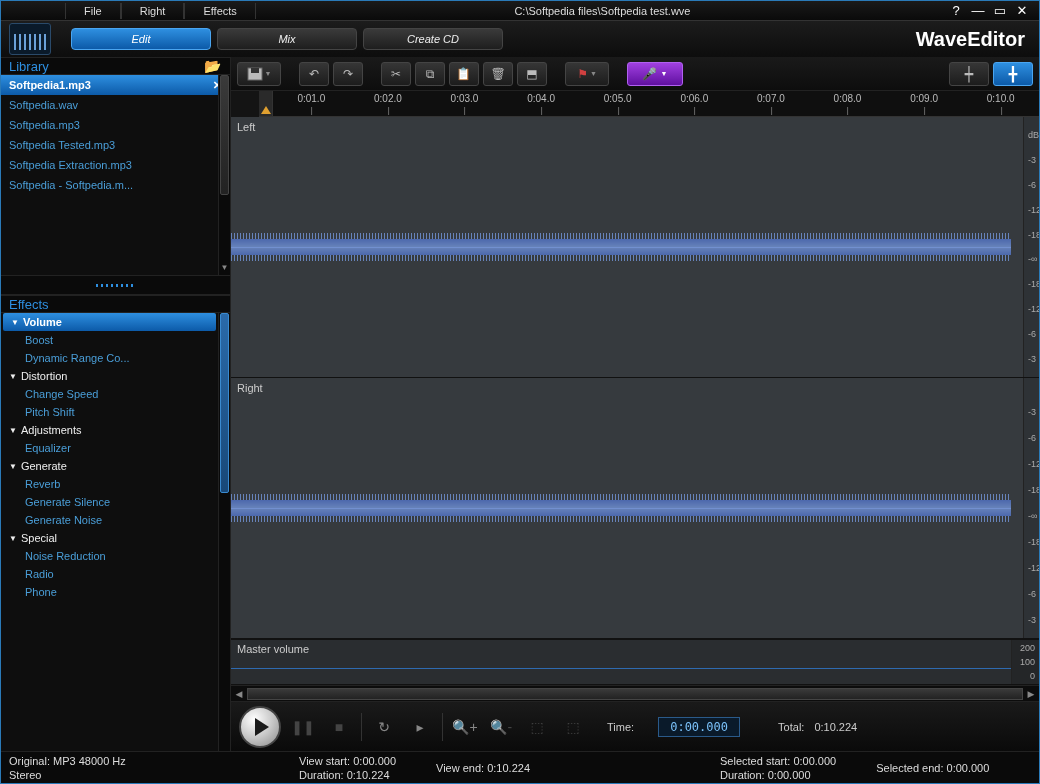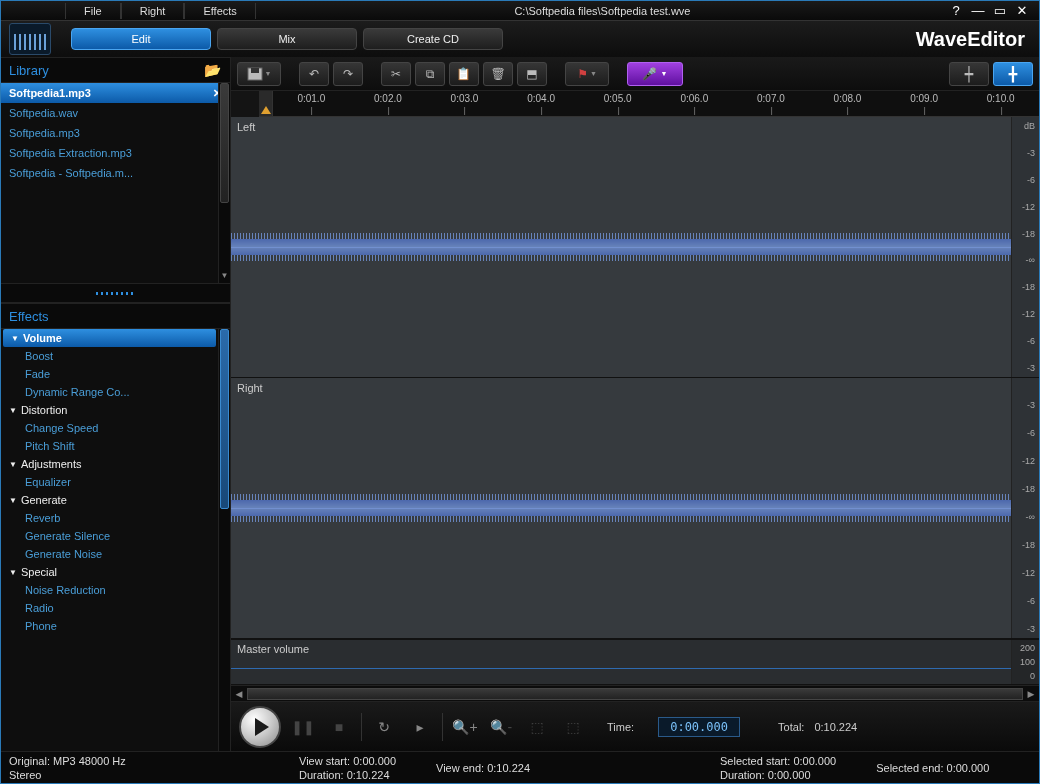--- a/index.html
+++ b/index.html
@@ -11,31 +11,31 @@
 .menubar .menu-item { padding: 2px 18px; font-size: 11px; color: #ddd; cursor: pointer; border-left:1px solid #333; border-right:1px solid #333;}
 .menubar .title { flex: 1; text-align: center; color: #ddd; font-size: 11px; }
 .menubar .win-controls { display: flex; gap: 8px; padding-right: 6px; }
 .menubar .win-controls span { font-size: 13px; color: #fff; cursor: pointer; width:14px; text-align:center; }
 
 
 .headerbar { height: 36px; background: linear-gradient(#1c1c1c,#0d0d0d); display: flex; align-items: center; padding: 0 8px; }
 .logo { width: 42px; height: 32px; background: #0a1a2a; border:1px solid #2a4a6a; border-radius:3px; margin-right: 20px; position:relative; }
 .logo::before { content:""; position:absolute; left:4px; right:4px; bottom:4px; top:10px; background: repeating-linear-gradient(90deg,#6aa0d8 0 2px, transparent 2px 5px); }
 .maintabs { display: flex; gap: 6px; }
-.maintab { width: 140px; height: 22px; border-radius: 4px; background: linear-gradient(#3a3a3a,#1e1e1e); border:1px solid #444; display:flex; align-items:center; justify-content:center; font-size:11px; color:#eee; cursor:pointer; }
+.maintab { width: 140px; height: 22px; border-radius: 4px; background: linear-gradient(#3a3a3a,#1e1e1e); border:1px solid #444; display:flex; align-items:center; justify-content:center; font-size:11px; color:#eee; cursor:pointer;font-style:italic; }
 .maintab.active { background: linear-gradient(#2e8fe0,#0c5aa8); border-color:#4aa5f0; color:#fff; }
 .brand { margin-left:auto; font-size: 20px; color:#fff; font-weight:600; padding-right:6px; }
 
 
 .main { display: flex; height: calc(100% - 20px - 36px - 32px); }
 .sidebar { width: 230px; background: #0e0e0e; display:flex; flex-direction:column; border-right:1px solid #222; }
 .content { flex:1; display:flex; flex-direction:column; background:#141414; }
 
 
-.panel-header { height: 26px; display:flex; align-items:center; padding:0 8px; color:#2e8fe0; font-size:13px; background:#0a0a0a; border-bottom:1px solid #222; border-top:1px solid #222;}
+.panel-header { height: 18px; display:flex; align-items:center; padding:0 8px; color:#2e8fe0; font-size:13px; background:#0a0a0a; border-bottom:1px solid #222; border-top:1px solid #222;}
 .panel-header .folder-icon { margin-left:auto; color:#e0b040; font-size:14px; }
 .library-list { height: 200px; overflow:hidden; position:relative; }
 .library-item { height:20px; padding:0 8px; display:flex; align-items:center; color:#4a9ed8; font-size:11px; cursor:pointer; }
 .library-item.active { background: linear-gradient(#2e8fe0,#0c5aa8); color:#fff; font-weight:600; }
 .library-item.active .close-x { margin-left:auto; color:#fff; font-weight:bold; }
 .lib-scroll { position:absolute; right:0; top:0; bottom:0; width:12px; background:#0a0a0a; border-left:1px solid #222;}
 .lib-scroll .thumb { position:absolute; left:1px; right:1px; top:0; height:120px; background:linear-gradient(#3a3a3a,#222); border:1px solid #444; border-radius:2px;}
 .lib-scroll .arrow { position:absolute; left:0; right:0; height:12px; text-align:center; font-size:8px; color:#888;}
 .panel-divider { height:20px; background:#0a0a0a; border-top:1px solid #222; border-bottom:1px solid #222; display:flex; align-items:center; justify-content:center;}
 .panel-divider .dots { width:40px; height:3px; background:repeating-linear-gradient(90deg,#2e8fe0 0 2px, transparent 2px 5px); }
@@ -67,21 +67,21 @@
 .ruler .marker { width:14px; height:100%; background:#2a2a2a; border-right:1px solid #333; display:flex; align-items:flex-end; justify-content:center; }
 .ruler .marker span { display:block; width:0; height:0; border-left:5px solid transparent; border-right:5px solid transparent; border-bottom:8px solid #e0a030; margin-bottom:2px; transform:rotate(0deg);}
 .ruler .ticks { flex:1; position:relative; color:#bbb; font-size:10px; }
 .ruler .tick { position:absolute; top:2px; transform:translateX(-50%); }
 .ruler .tick::after { content:""; position:absolute; left:50%; top:14px; width:1px; height:8px; background:#666; }
 
 
 .wave-area { flex:1; display:flex; flex-direction:column; min-height:0; }
 .wave-channel { flex:1; background:#363a3e; border-bottom:1px solid #111; position:relative; overflow:hidden; min-height:0;}
 .wave-channel .ch-label { position:absolute; left:6px; top:4px; color:#ccc; font-size:11px; }
-.wave-channel .db-col { position:absolute; right:0; top:0; bottom:0; width:28px; background:#2e3236; border-left:1px solid #222; display:flex; flex-direction:column; justify-content:space-between; padding:4px 4px; text-align:right; color:#aaa; font-size:9px; }
+.wave-channel .db-col { position:absolute; right:0; top:0; bottom:0; width:16px; background:#2e3236; border-left:1px solid #222; display:flex; flex-direction:column; justify-content:space-between; padding:13px 4px; text-align:right; color:#aaa; font-size:9px; }
 .wave-channel .waveform { position:absolute; left:0; right:28px; top:50%; height:16px; transform:translateY(-50%); background: linear-gradient(#5070c0,#7090d0,#5070c0); opacity:0.85; }
 .wave-channel .waveform::before, .wave-channel .waveform::after { content:""; position:absolute; left:0; right:0; height:6px; background: repeating-linear-gradient(90deg, #7090d0 0 1px, transparent 1px 3px);}
 .wave-channel .waveform::before { top:-6px; }
 .wave-channel .waveform::after { bottom:-6px; }
 .wave-channel .center-line { position:absolute; left:0; right:28px; top:50%; height:1px; background:#8aa0d8; }
 
 .master-vol { height:46px; background:#2a2d30; border-top:1px solid #111; border-bottom:1px solid #111; position:relative; }
 .master-vol .label { position:absolute; left:6px; top:3px; color:#ccc; font-size:11px; }
 .master-vol .line { position:absolute; left:0; right:28px; top:28px; height:1px; background:#2e6ab0; }
 .master-vol .scale { position:absolute; right:0; top:0; bottom:0; width:28px; background:#242628; border-left:1px solid #222; color:#aaa; font-size:9px; display:flex; flex-direction:column; justify-content:space-between; padding:3px 4px; text-align:right; }
@@ -147,41 +147,41 @@
       <span>Library</span>
       <span class="folder-icon">📂</span>
     </div>
     <div class="library-list">
       <div class="library-item active">
         <span>Softpedia1.mp3</span>
         <span class="close-x">✕</span>
       </div>
       <div class="library-item">Softpedia.wav</div>
       <div class="library-item">Softpedia.mp3</div>
+      <div class="library-item">Softpedia Tested.mp3</div>
       <div class="library-item">Softpedia Extraction.mp3</div>
       <div class="library-item">Softpedia - Softpedia.m...</div>
       <div class="lib-scroll">
         <div class="arrow" style="top:0">▲</div>
         <div class="thumb"></div>
         <div class="arrow" style="bottom:0">▼</div>
       </div>
     </div>
     <div class="panel-divider">
         <div class="dots"></div>
       </div>
     <div class="panel-header">
       <span>Effects</span>
     </div>
     <div class="effects-list" id="fxlist">
       <div class="fx-scroll">
         <div class="thumb"></div>
       </div>
     <div class="effect-category active"><span class="tri">▼</span>Volume</div>
         <div class="effect-child">Boost</div>
-        <div class="effect-child">Fade</div>
         <div class="effect-child">Dynamic Range Co...</div>
         <div class="effect-category"><span class="tri">▼</span>Distortion</div>
         <div class="effect-child">Change Speed</div>
         <div class="effect-child">Pitch Shift</div>
         <div class="effect-category"><span class="tri">▼</span>Adjustments</div>
         <div class="effect-child">Equalizer</div>
         <div class="effect-category"><span class="tri">▼</span>Generate</div>
         <div class="effect-child">Reverb</div>
         <div class="effect-child">Generate Silence</div>
         <div class="effect-child">Generate Noise</div>

